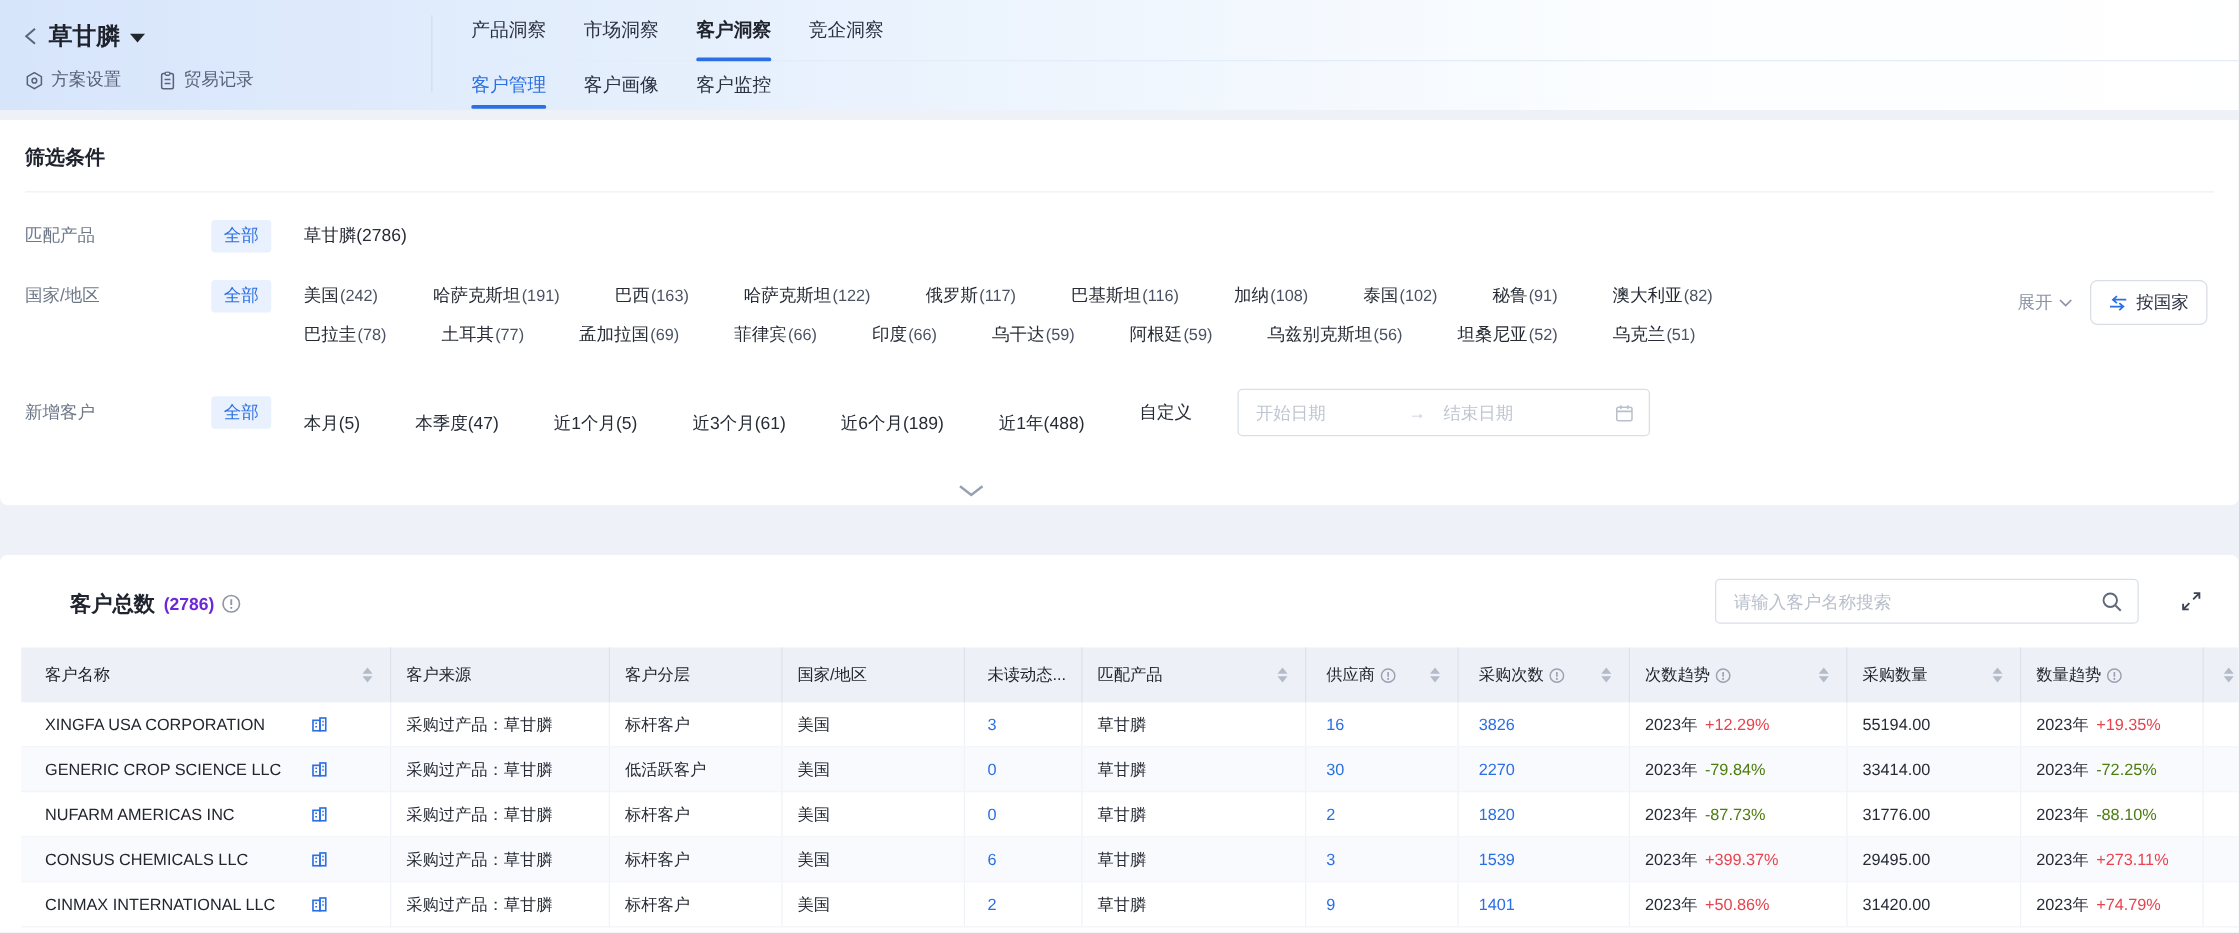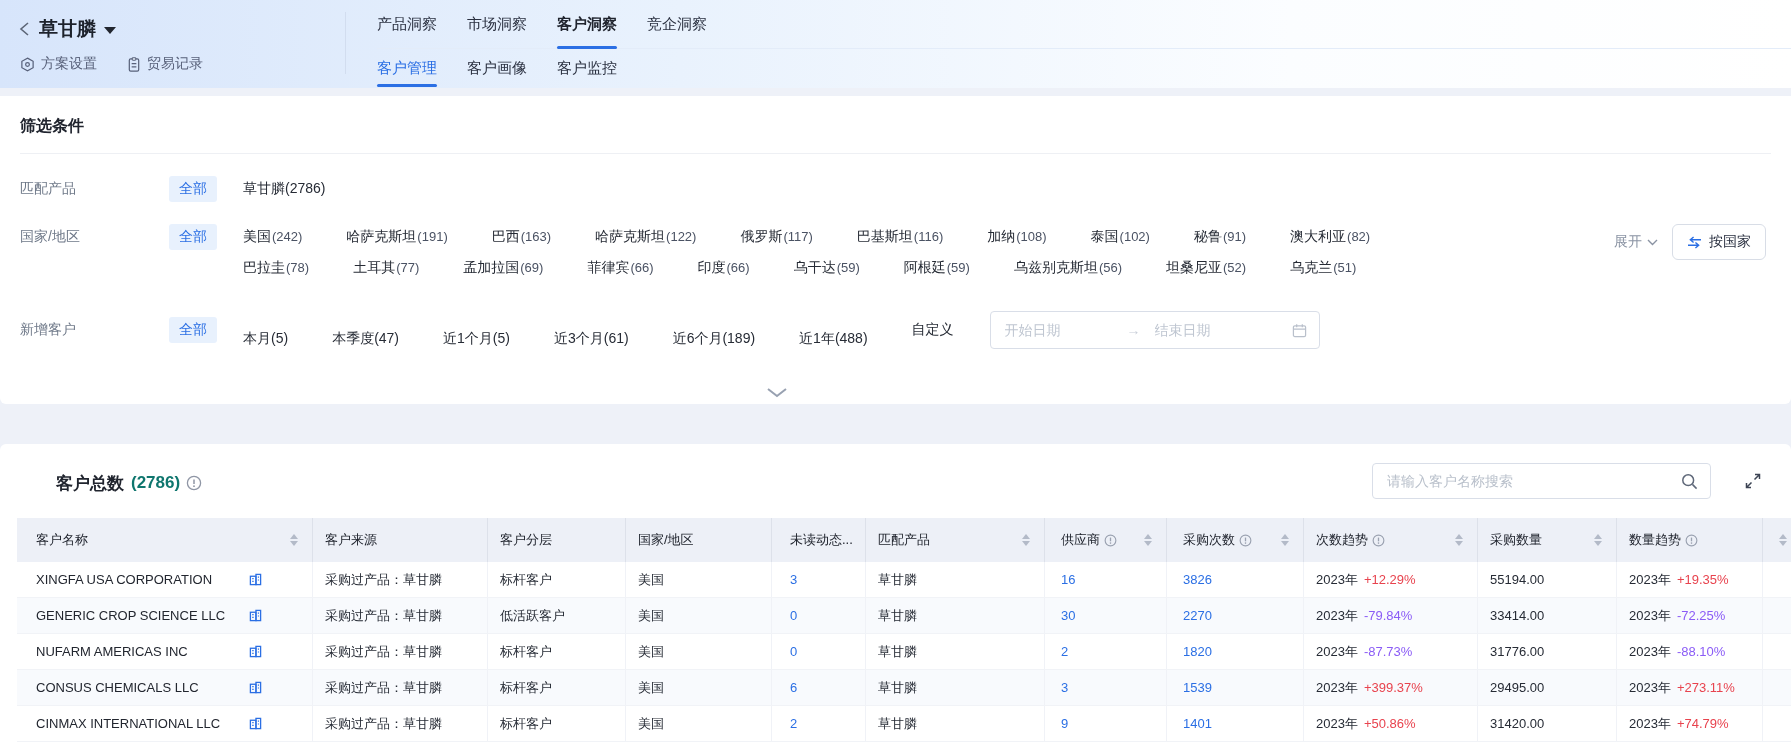--- a/index.html
+++ b/index.html
@@ -58,21 +58,21 @@
   .dinput::placeholder { color:#bfc6d1; }
   .darrow { color:#c8ced8; font-size:14px; margin:0 14px 0 4px; }
   .dinput.r { width:118px; }
   .dcal { margin-left:auto; color:#b9c0cb; }
   .collapse { position:absolute; left:761px; bottom:3px; width:32px; height:18px; display:flex; align-items:center; justify-content:center; color:#98a1b1; cursor:pointer; }
 
   
   .tpanel { position:absolute; top:444px; left:0; width:1791px; bottom:0; background:#fff; border-radius:6px 6px 0 0; overflow:hidden; }
   .tphead { position:relative; height:74px; display:flex; align-items:center; padding:4px 0 0 56px; }
   .tptitle { font-size:17px; font-weight:700; color:#20242e; }
-  .tpcount { font-size:17px; font-weight:700; color:#0f766e; margin-left:7px; }
+  .tpcount { font-size:14px; font-weight:700; color:#6d28d9; margin-left:7px; }
   .tpinfo { margin-left:6px; color:#8f96a5; cursor:pointer; }
   .search { position:absolute; right:80px; top:50%; transform:translateY(-50%); width:339px; height:36px; border:1px solid #d9dee8; border-radius:4px; display:flex; align-items:center; padding:0 12px 0 14px; background:#fff; }
   .search input { border:none; outline:none; flex:1; font-size:14px; color:#15803d; font-family:inherit; background:transparent; }
   .search input::placeholder { color:#b9c0cb; }
   .sicon { color:#5f6879; cursor:pointer; }
   .fsicon { position:absolute; right:29px; top:50%; transform:translateY(-50%); color:#3c4454; cursor:pointer; }
 
   .tbl { margin-left:17px; width:1774px; font-size:13px; }
   .thead { display:flex; height:44px; background:#edf0f7; font-weight:400; color:#20242e; }
   .th { position:relative; flex-shrink:0; display:flex; align-items:center; padding-left:12px; border-right:1px solid #dde1ea; height:100%; }
@@ -96,21 +96,21 @@
   .w8 { width:137px; padding-left:16px; }
   .w9 { width:174px; }
   .w10 { width:139px; }
   .w11 { width:146px; }
   .w12 { width:28px; border-right:none; padding-left:0; }
   .cname { color:#22262f; cursor:pointer; }
   .cicon { margin-left:auto; margin-right:50px; color:#2b6fe4; flex-shrink:0; cursor:pointer; }
   .blu { color:#2b6fe4; cursor:pointer; }
   .trend { gap:6px; }
   .up { color:#e8434e; }
-  .down { color:#8b5cf6; }
+  .down { color:#4d7c0f; }
 </style>
 </head>
 <body>
 
 <header class="hdr">
   <div class="hdr-left">
     <div class="title-row">
       <span class="back">
         <svg width="13" height="16" viewBox="0 0 13 16">
             <path d="M10 2 L3 8 L10 14" fill="none" stroke="currentColor" stroke-width="1.6"></path>

